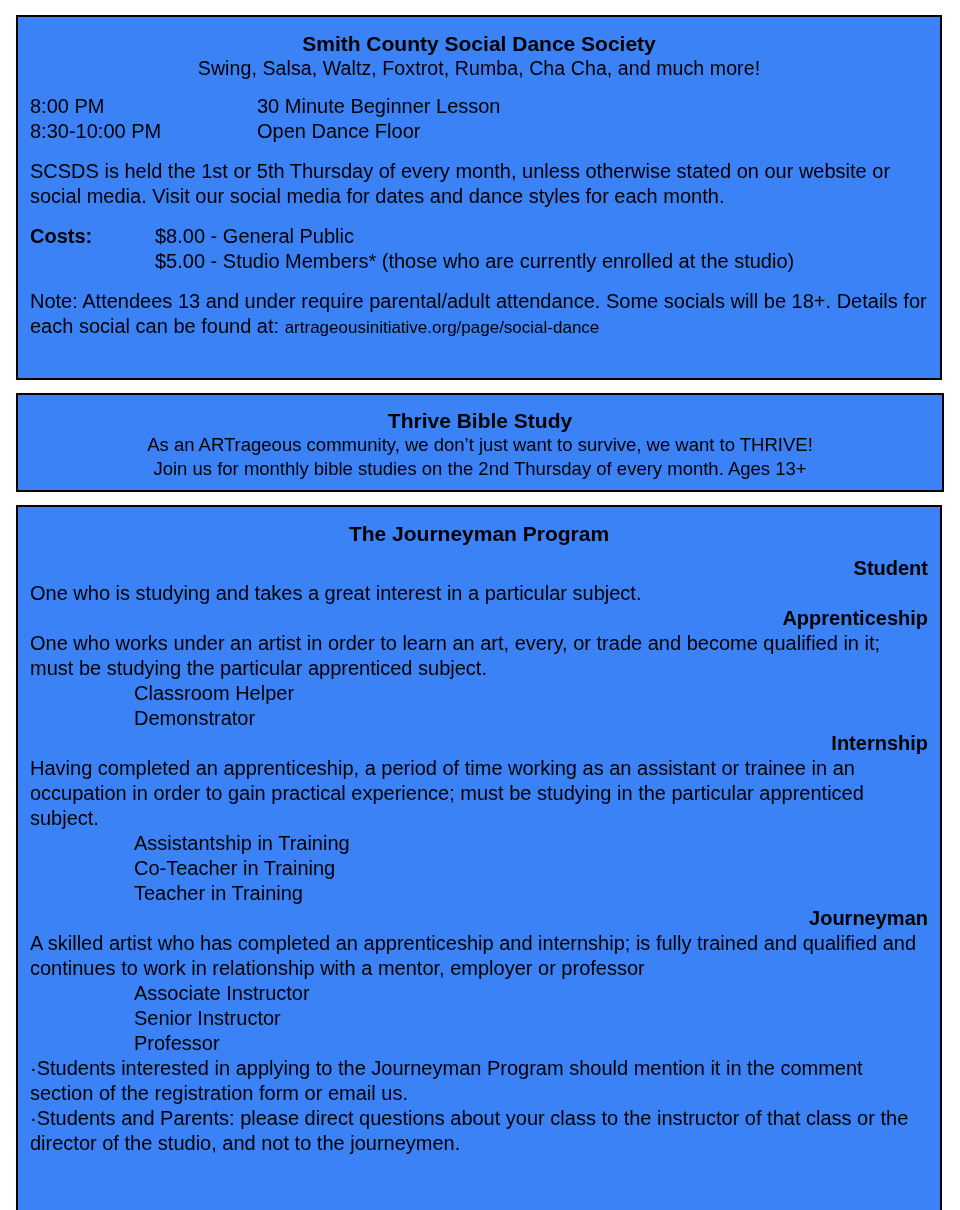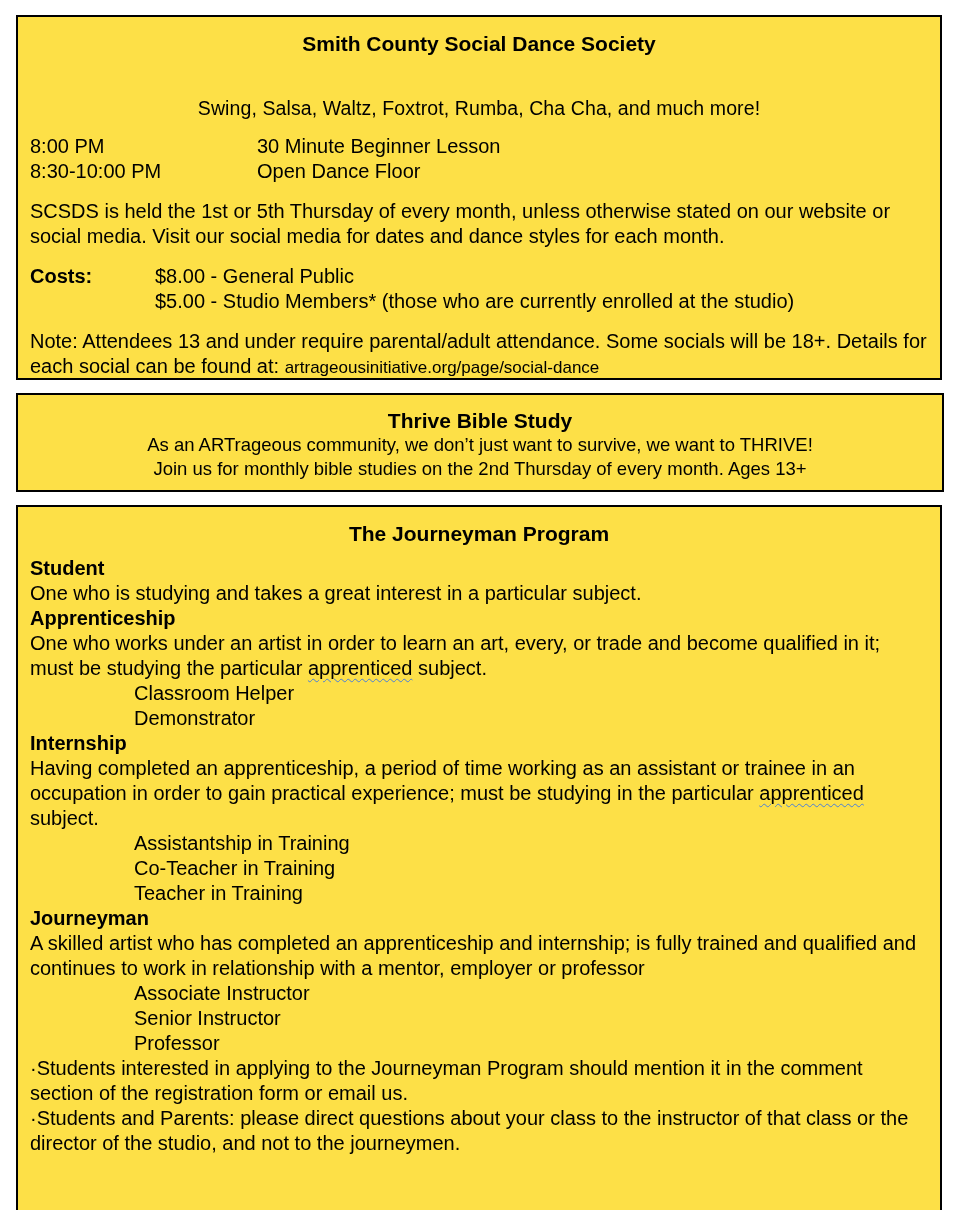--- a/index.html
+++ b/index.html
@@ -7,45 +7,45 @@
     body {
       position: relative;
       font-family: "Liberation Sans", "DejaVu Sans", sans-serif;
       color: #000000;
       font-size: 20px;
       line-height: 25px;
     }
     .box {
       position: absolute;
       border: 2px solid #000000;
-      background: #fde047;
+      background: #3b82f6;
     }
     #box-dance { left: 16px; top: 15px; width: 926px; height: 365px; padding: 14px 12px 0 12px; }
     #box-bible { left: 16px; top: 393px; width: 928px; height: 99px; padding: 13px 12px 2px 12px; }
     #box-journey { left: 16px; top: 505px; width: 926px; height: 840px; padding: 14px 12px 0 12px; }
 
     .title {
       text-align: center;
       font-weight: bold;
       font-size: 21px;
       line-height: 25px;
     }
     .center { text-align: center; }
-    .sub { font-size: 19.5px; line-height: 25px; letter-spacing: 0.1px; margin-top: 40px; }
+    .sub { font-size: 19.5px; line-height: 25px; letter-spacing: 0.1px; }
     .bible-line { font-size: 18.5px; line-height: 24px; }
 
     .schedule { margin-top: 13px; }
     .sched-row { display: flex; }
     .sched-time { width: 227px; }
     .para { margin-top: 15px; }
     .costs { margin-top: 15px; display: flex; }
     .costs-label { width: 125px; font-weight: bold; }
     .note-url { font-size: 17px; }
 
-    .j-head { font-weight: bold; }
+    .j-head { font-weight: bold; text-align: right; }
     .j-indent { padding-left: 104px; }
     .j-first { margin-top: 10px; }
     .spell {
       text-decoration: underline wavy #4a7fd8;
       text-decoration-thickness: 1px;
       text-underline-offset: 3px;
     }
   </style>
 </head>
 <body>

